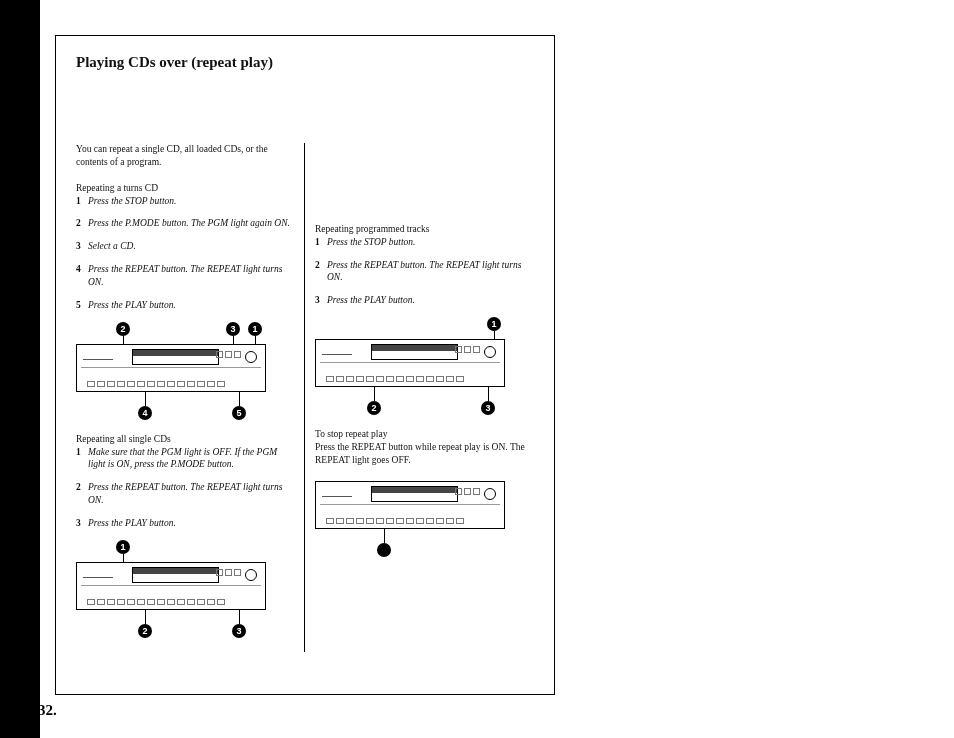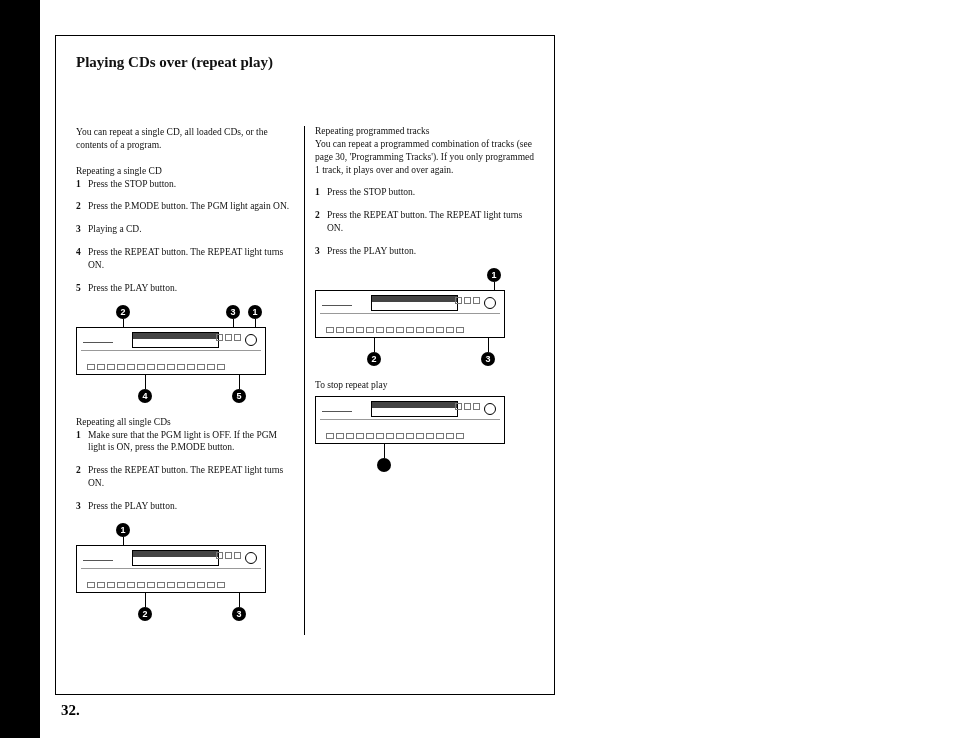--- a/index.html
+++ b/index.html
@@ -28,25 +28,26 @@
     border: 1px solid #000;
     box-sizing: border-box;
     padding: 18px 20px 10px 20px;
     font-size: 9.5px;
     color: #111;
   }
   .page-title {
     font-family: Georgia, 'Times New Roman', serif;
     font-weight: bold;
     font-size: 15px;
-    margin-bottom: 55px;
+    margin-bottom: 72px;
   }
   .columns {
     display: flex;
     gap: 0;
+    align-items: center;
   }
   .col {
     width: 50%;
     box-sizing: border-box;
   }
   .col-left {
     padding-right: 10px;
     border-right: 1px solid #000;
   }
   .col-right {
@@ -65,20 +66,21 @@
     line-height: 1.35;
     margin-bottom: 10px;
   }
   .step .num {
     font-weight: bold;
     width: 12px;
     flex-shrink: 0;
   }
   .step .txt {
     flex: 1;
+    font-style: italic;
   }
   .diagram {
     margin: 6px 0 14px 0;
   }
   .device {
     width: 190px;
     height: 48px;
     border: 1.5px solid #000;
     background: #fff;
     position: relative;
@@ -167,52 +169,52 @@
     align-items: center;
     justify-content: center;
     font-family: Arial, sans-serif;
   }
   .callout .line {
     width: 1px;
     background: #000;
   }
   .pagenum {
     position: absolute;
-    left: 61px;
+    left: 38px;
     top: 702px;
     font-family: Georgia, serif;
     font-weight: bold;
     font-size: 15px;
   }
 </style>
 </head>
 <body>
 
 <div class="binding"></div>
 
 <div class="page">
   <div class="page-title">Playing CDs over (repeat play)</div>
 
   <div class="columns">
 
     <div class="col col-left">
       <div class="intro">You can repeat a single CD, all loaded CDs, or the contents of a program.</div>
 
-      <div class="section-heading">Repeating a single CD</div>
+      <div class="section-heading">Repeating a turns CD</div>
       <div class="step">
           <span class="num">1</span>
           <span class="txt">Press the STOP button.</span>
         </div>
       <div class="step">
           <span class="num">2</span>
           <span class="txt">Press the P.MODE button. The PGM light again ON.</span>
         </div>
       <div class="step">
           <span class="num">3</span>
-          <span class="txt">Playing a CD.</span>
+          <span class="txt">Select a CD.</span>
         </div>
       <div class="step">
           <span class="num">4</span>
           <span class="txt">Press the REPEAT button. The REPEAT light turns ON.</span>
         </div>
       <div class="step">
           <span class="num">5</span>
           <span class="txt">Press the PLAY button.</span>
         </div>
 
@@ -324,21 +326,20 @@
           <div class="callout bottom" style="left:156px; top:0;">
               <div class="bubble">3</div>
               <div class="line" style="height:14px;"></div>
             </div>
         </div>
       </div>
     </div>
 
     <div class="col col-right">
       <div class="section-heading">Repeating programmed tracks</div>
-      <div class="intro" style="margin-bottom:10px;">You can repeat a programmed combination of tracks (see page 30, 'Programming Tracks'). If you only programmed 1 track, it plays over and over again.</div>
       <div class="step">
           <span class="num">1</span>
           <span class="txt">Press the STOP button.</span>
         </div>
       <div class="step">
           <span class="num">2</span>
           <span class="txt">Press the REPEAT button. The REPEAT light turns ON.</span>
         </div>
       <div class="step">
           <span class="num">3</span>
@@ -384,20 +385,21 @@
               <div class="line" style="height:14px;"></div>
             </div>
           <div class="callout bottom" style="left:166px; top:0;">
               <div class="bubble">3</div>
               <div class="line" style="height:14px;"></div>
             </div>
         </div>
       </div>
 
       <div class="section-heading">To stop repeat play</div>
+      <div class="intro">Press the REPEAT button while repeat play is ON. The REPEAT light goes OFF.</div>
 
       <div class="diagram">
         <div class="device" style="margin-left:0;">
           <div class="screen"></div>
             <div class="panel-line"></div>
             <div class="knob"></div>
           <div class="topbtns">
               <div class="tiny"></div>
               <div class="tiny"></div>
               <div class="tiny"></div>

